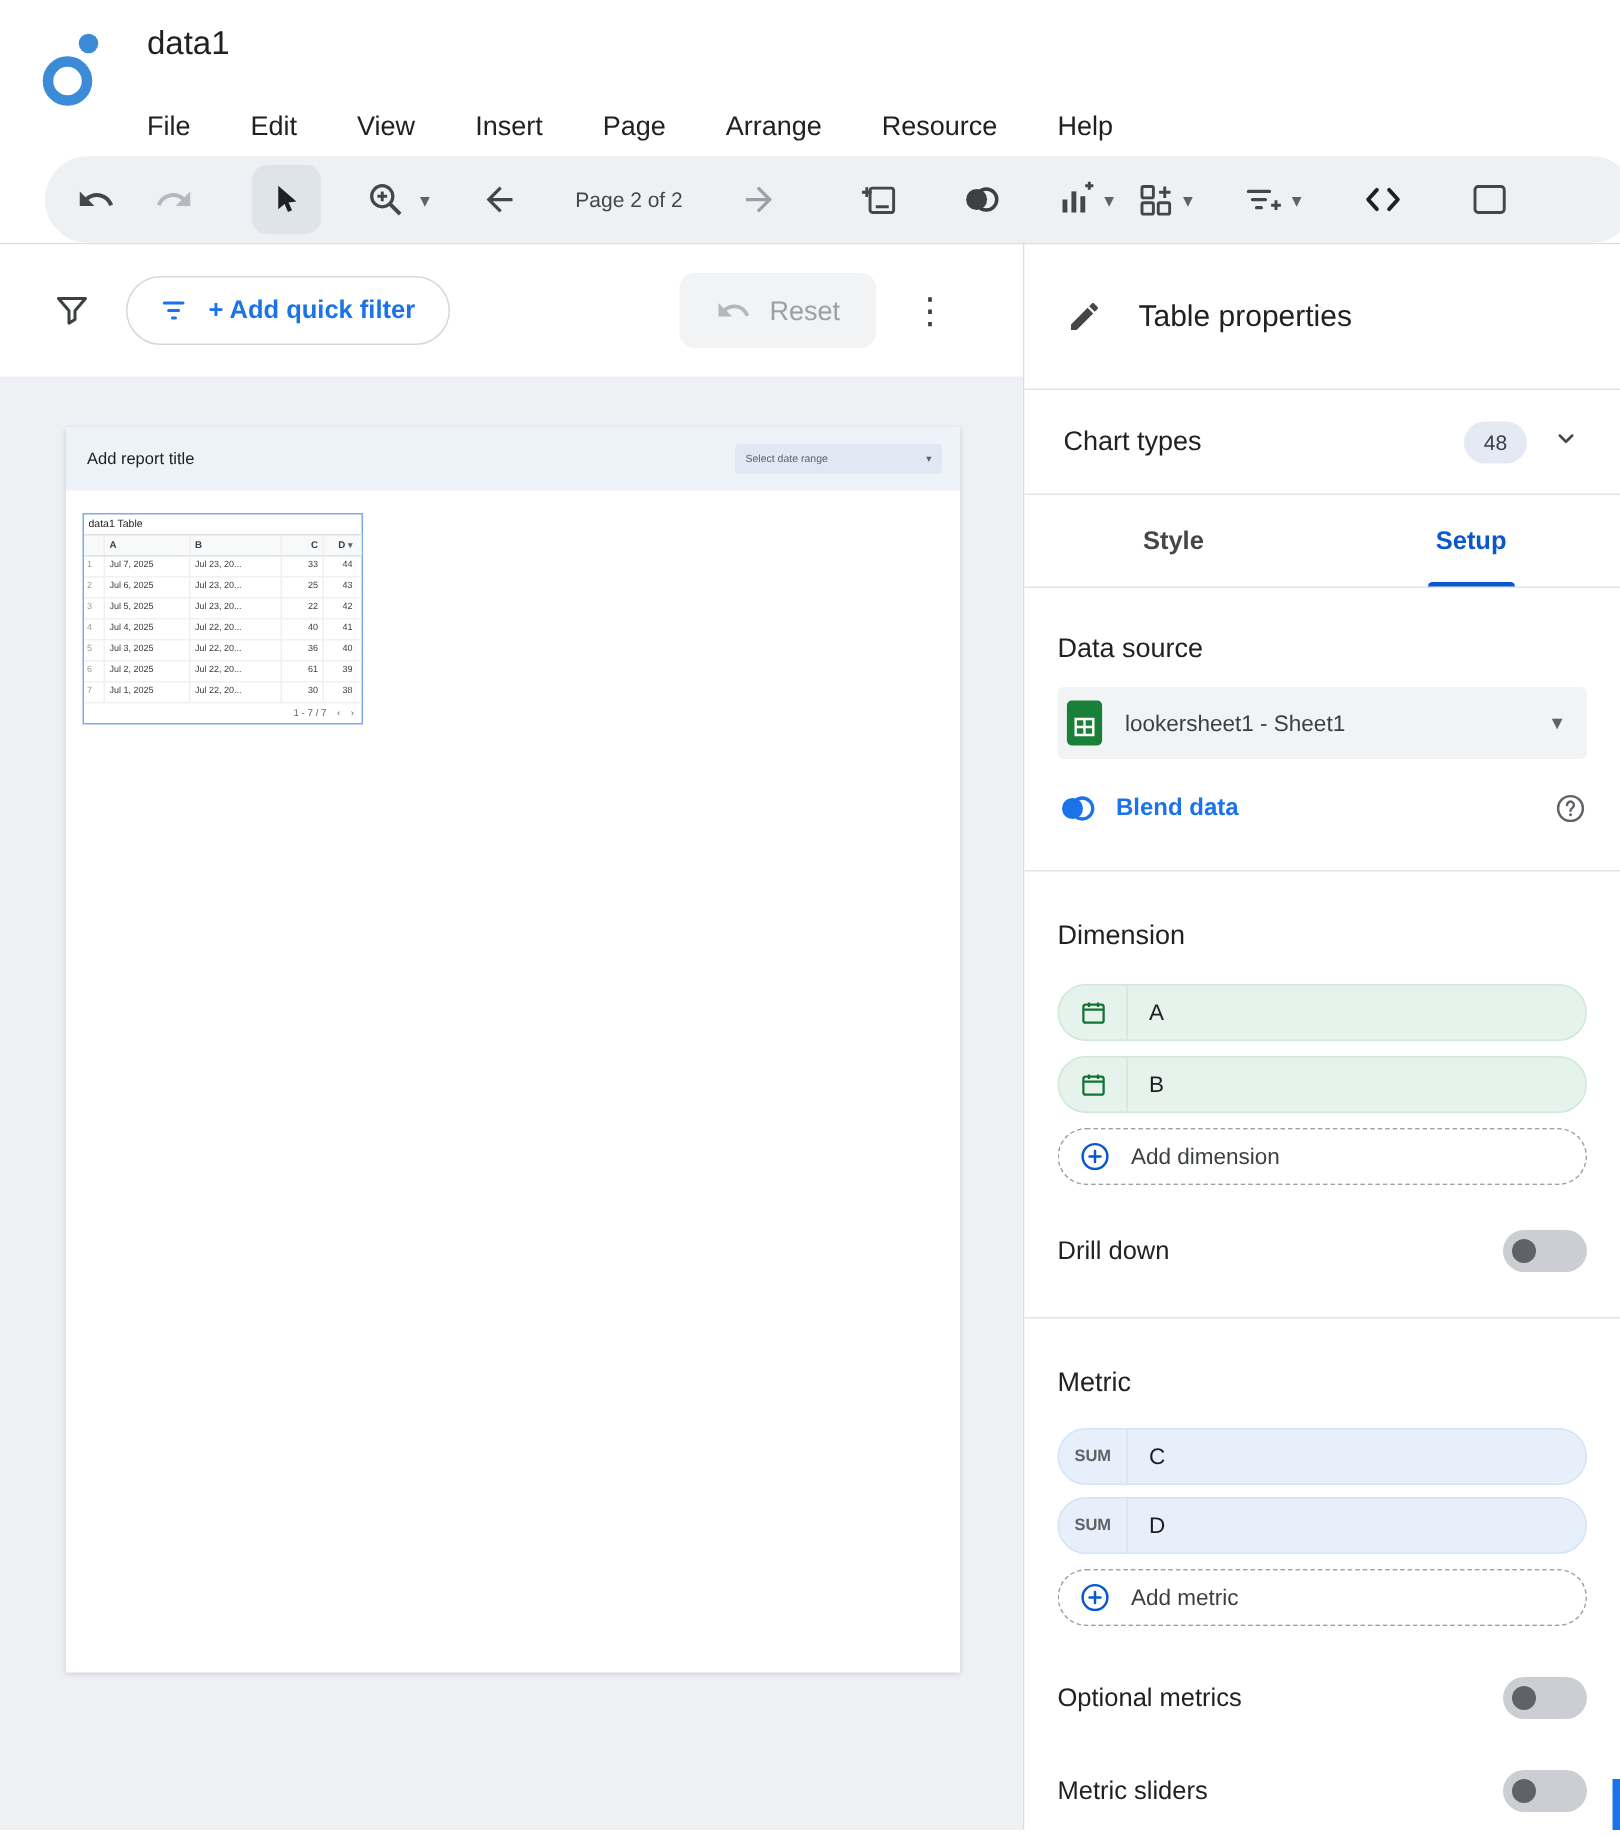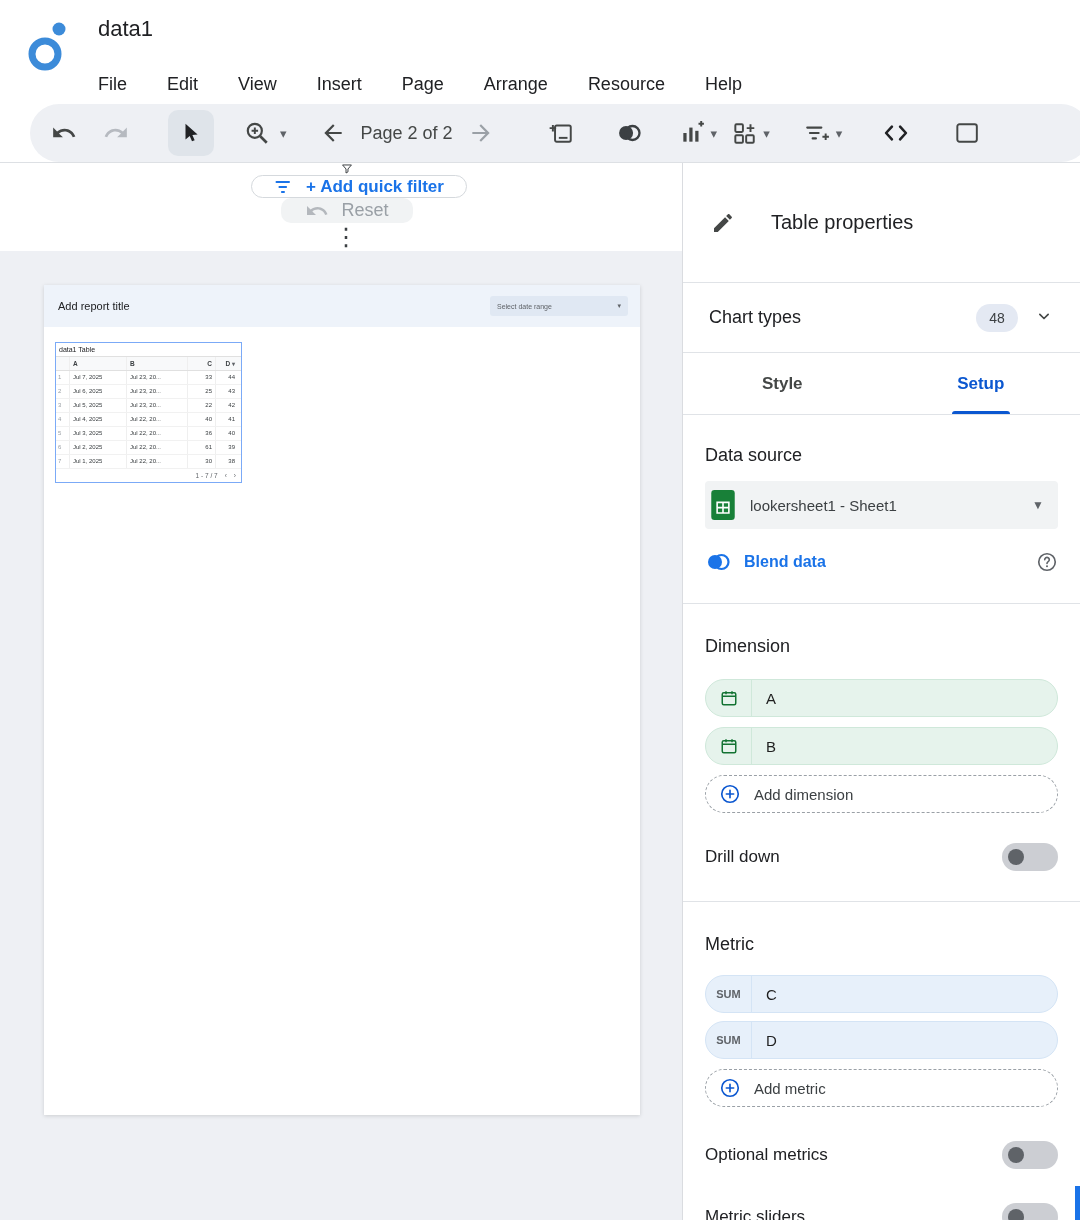--- a/index.html
+++ b/index.html
@@ -14,27 +14,27 @@
   .menubar { display:flex; gap:40px; font-size:18px; color:#202124;margin-top:32px; }
   .menu-item { cursor:default; }
 
   
   .toolbar { margin:4px 0 0 30px; width:1060px; height:58px; background:#eef0f4;
              border-radius:29px; display:flex; align-items:center; }
   .tb-btn { width:40px; height:40px; display:flex; align-items:center; justify-content:center; flex:0 0 auto; }
   .tb-sel { width:46px; height:46px; background:#dfe4ea; border-radius:10px;
             display:flex; align-items:center; justify-content:center; flex:0 0 auto; }
   .caret { font-size:13px; color:#5f6368; margin-left:2px; }
-  .page-label { font-size:18px; color:#444746; margin:0 8px; white-space:nowrap; }
+  .page-label { font-size:14px; color:#444746; margin:0 31px; white-space:nowrap; }
 
   
   .content { display:flex; border-top:1px solid #dde0e4; height:1058px; }
   .left-col { width:683px; border-right:1px solid #dadce0; display:flex; flex-direction:column; }
 
-  .filterbar { height:88px; background:#fff; display:flex; align-items:center; padding:0 24px 0 36px;flex-direction:column; }
+  .filterbar { height:88px; background:#fff; display:flex; align-items:center; padding:0 24px 0 36px; }
   .quick-filter { margin-left:24px; height:46px; border:1px solid #d5d9dd; border-radius:23px;
                   display:flex; align-items:center; gap:12px; padding:0 22px;
                   color:#1a73e8; font-size:17px; font-weight:bold; background:#fff; }
   .fb-spacer { flex:1; }
   .reset-btn { height:50px; background:#f1f3f4; border-radius:10px; display:flex; align-items:center;
                gap:12px; padding:0 24px; color:#9aa0a6; font-size:18px; }
   .kebab { margin:0 26px 0 24px; font-size:24px; color:#3c4043; letter-spacing:0; }
 
   .canvas { flex:1; background:#eef0f4; padding:34px 0 0 44px; }
   .report-page { width:596px; height:830px; background:#fff; box-shadow:0 1px 4px rgba(0,0,0,.14); position:relative; }
@@ -57,21 +57,21 @@
   .mt-cell:last-child { border-right:none; }
   .mt-num { color:#9aa0a6; padding-left:2px; }
   .mt-right { text-align:right; }
   .mt-row { border-bottom:1px solid #f1f1f1; }
   .mt-sort { font-size:6px; color:#5f6368; }
   .mt-pag { display:flex; justify-content:flex-end; align-items:center; gap:7px;
             padding:3px 5px; font-size:6.5px; color:#5f6368; }
 
   
   .props { flex:1; background:#fff; display:flex; flex-direction:column; position:relative; }
-  .props-header { height:120px; display:flex; align-items:center; gap:36px; padding:0 28px;
+  .props-header { height:97px; display:flex; align-items:center; gap:24px; padding:0 28px;
                   border-bottom:1px solid #e0e3e7; }
   .props-title { font-size:20px; color:#202124; }
   .chart-types { height:70px; display:flex; align-items:center; padding:0 26px; border-bottom:1px solid #e0e3e7;text-align:right; }
   .ct-label { font-size:18px; color:#202124; }
   .ct-spacer { flex:1; }
   .ct-badge { min-width:42px; height:28px; border-radius:14px; background:#e4e9f3; color:#3c4043;
               font-size:14px; display:flex; align-items:center; justify-content:center; padding:0 12px; }
   .ct-chevron { margin-left:16px; }
   .tabs { height:62px; display:flex; border-bottom:1px solid #e0e3e7; }
   .tab { flex:1; display:flex; align-items:center; justify-content:center; font-size:17px;

